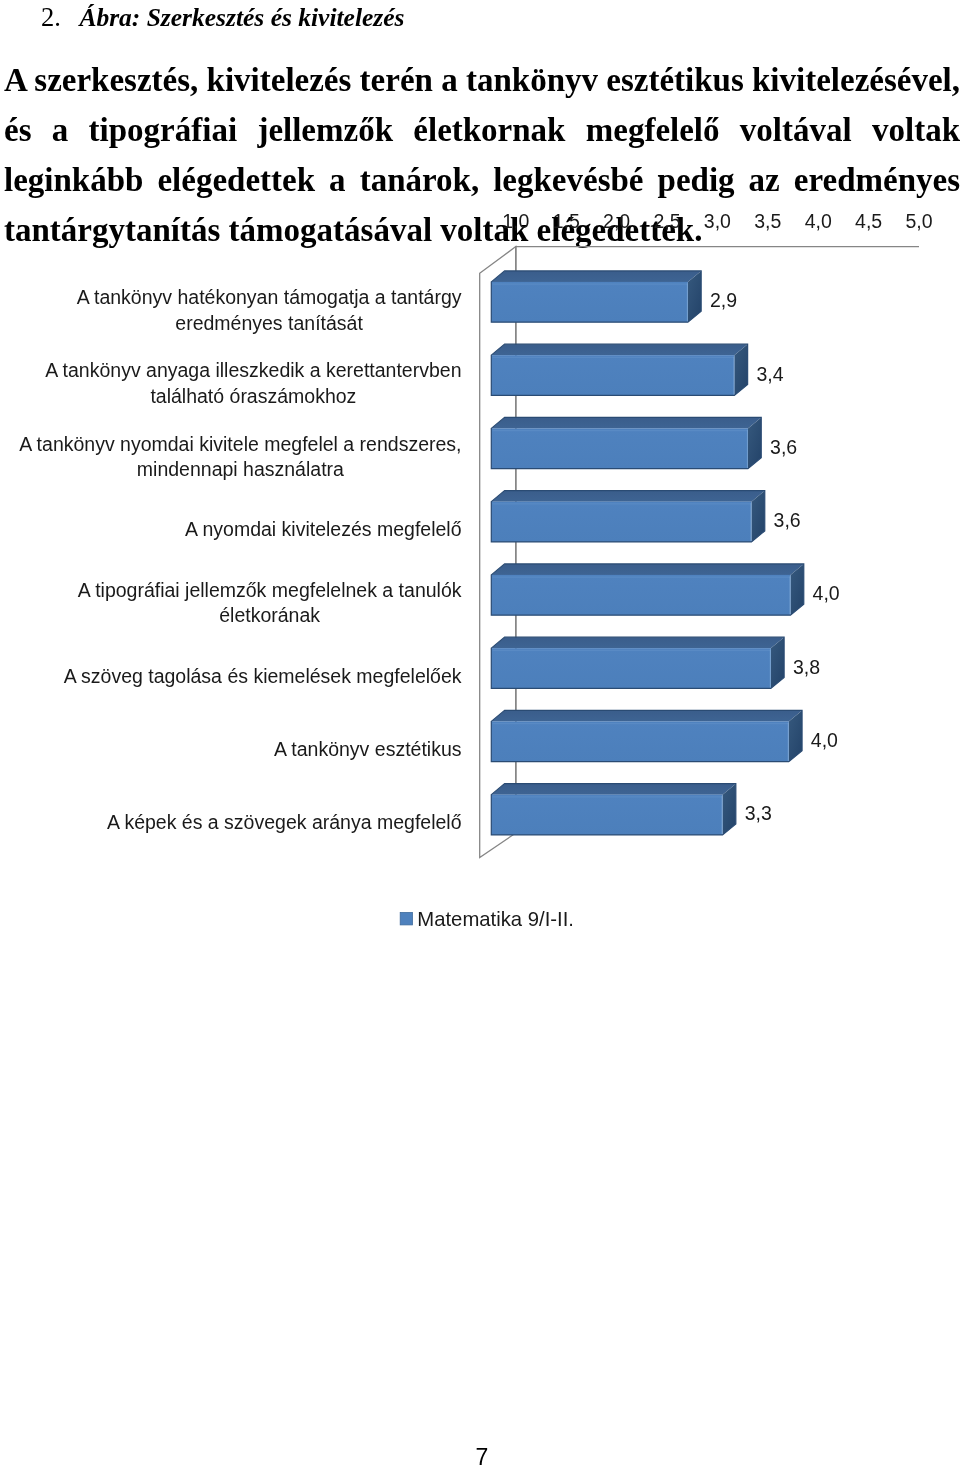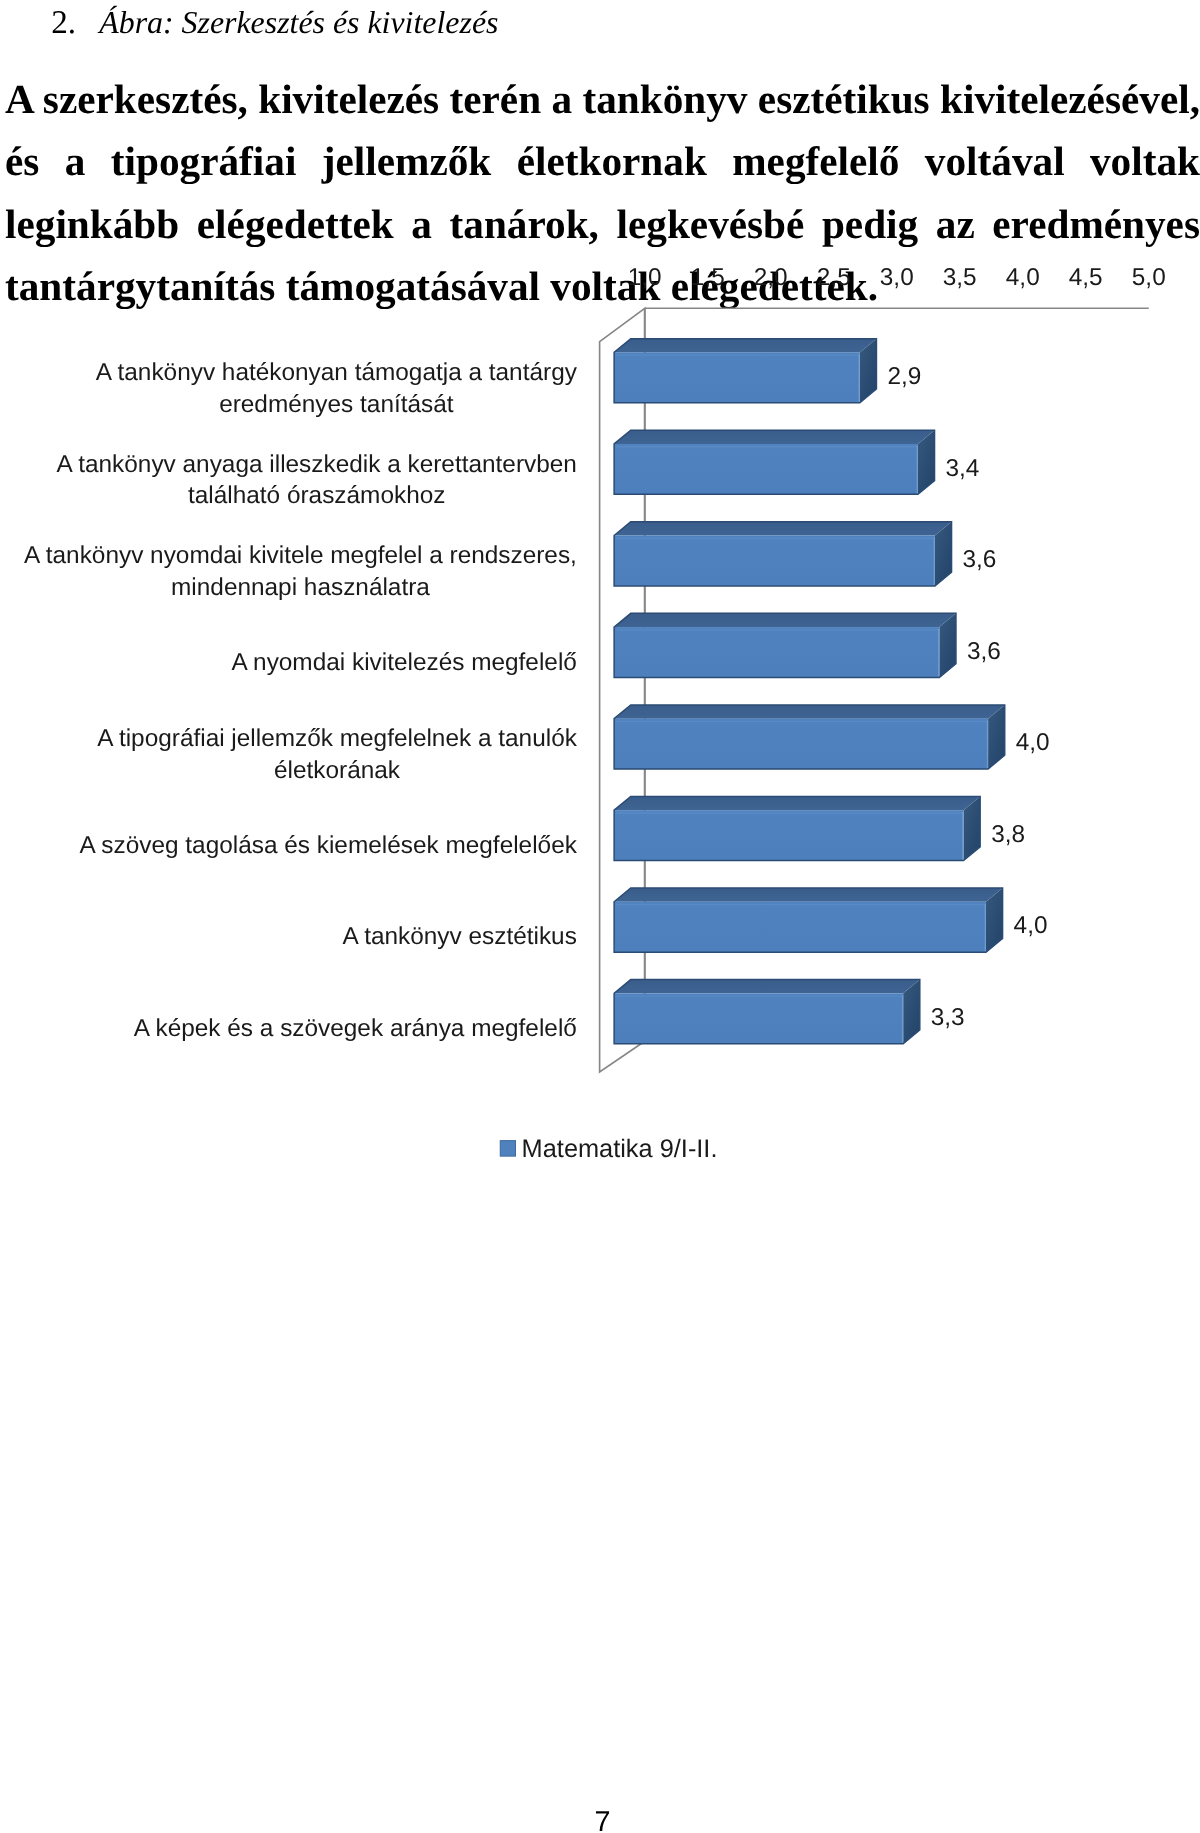--- a/index.html
+++ b/index.html
@@ -6,21 +6,21 @@
   html,body{margin:0;padding:0;}
   *{-webkit-font-smoothing:antialiased;}
   body{width:960px;height:1466px;background:#ffffff;overflow:hidden;
        font-family:"Liberation Serif", serif; color:#000;}
   .page{position:relative;width:960px;height:1466px;}
 
   
   .fig-caption{position:absolute;left:0px;top:0px;width:960px;height:34px;
       font-size:25.5px;line-height:34px;white-space:nowrap;}
   .fig-num{position:absolute;left:41px;top:0px;font-size:26.5px;font-style:normal;font-weight:normal;}
-  .fig-title{position:absolute;left:79.4px;top:1.2px;font-style:italic;font-weight:normal;}
+  .fig-title{position:absolute;left:79.4px;top:1.2px;font-style:italic;font-weight:bold;}
 
   
   .body-par{position:absolute;left:4px;top:55px;width:956px;
       font-size:33px;line-height:50px;text-align:justify;
       -webkit-hyphens:none;hyphens:none;font-weight:bold;}
 
   
   .chart{position:absolute;left:0px;top:180px;width:824px;height:780px;}
   svg.chartsvg{display:block;}
   .cat-label{font-family:"Liberation Sans", sans-serif;font-size:19.5px;fill:#1a1a1a;}

